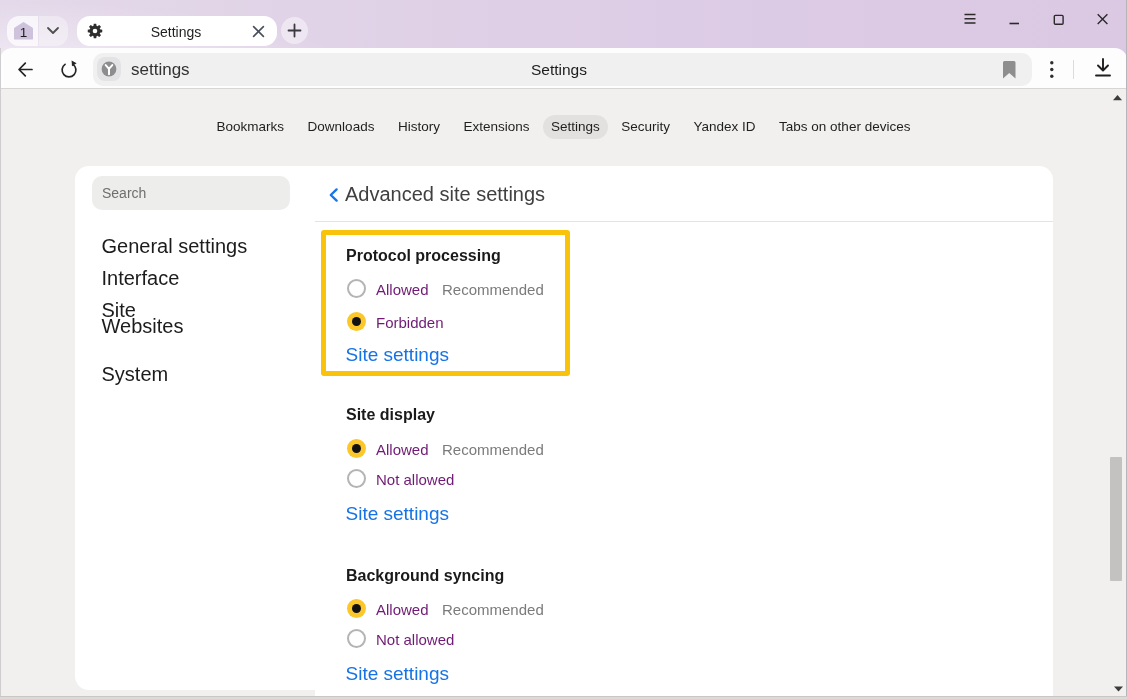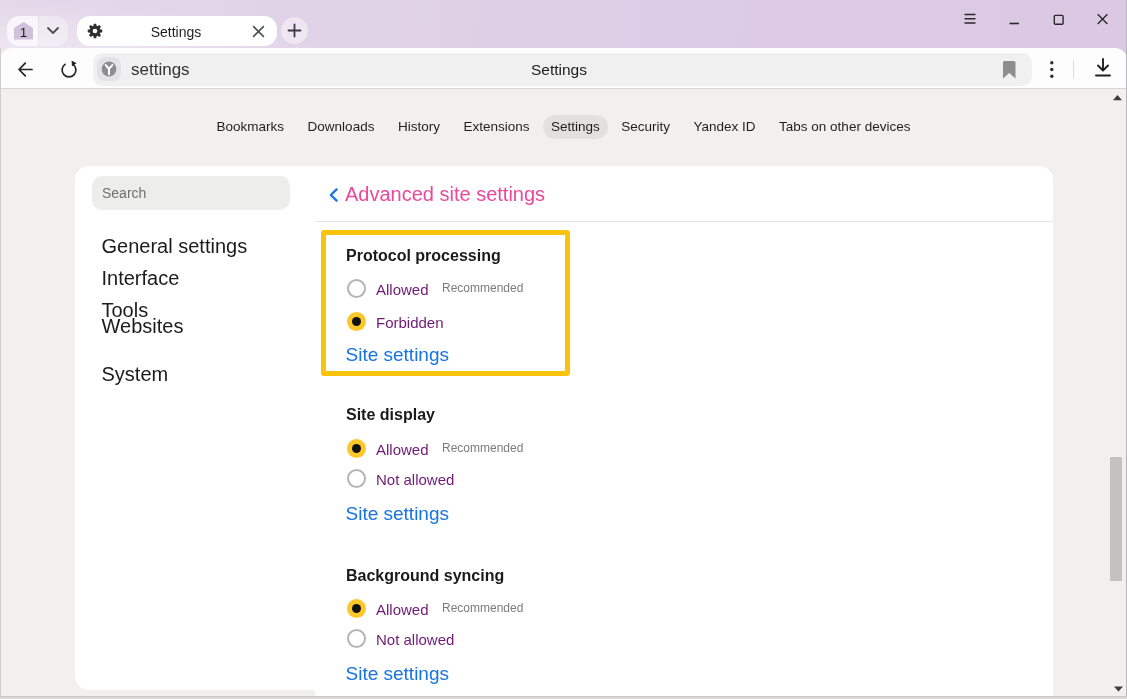--- a/index.html
+++ b/index.html
@@ -21,30 +21,30 @@
   .urltext { left:131px; top:53px; line-height:33px; font-size:17px; color:#333; }
   .pagetitle { left:459px; top:53px; line-height:33px; width:200px; text-align:center; font-size:15.5px; color:#1c1c1c; }
   .sep { left:1073px; top:60px; width:1px; height:19px; background:#dcdbdd; }
   .navrow { left:0; top:114.5px; width:1127px; height:24px; display:flex; justify-content:center; align-items:center; gap:23.5px; font-size:13.5px; color:#1f1f1f; }
   .navpill { background:#e3e1df; border-radius:12px; height:24px; line-height:24px; padding:0 8px; margin:0 -10px; }
   .sidebar { left:75px; top:165.5px; width:273px; height:524px; border-radius:14px; background:#fff; }
   .search { left:17px; top:10.5px; width:198px; height:34px; border-radius:10px; background:#ededeb;
     color:#6f6f6f; font-size:14px; line-height:34px; padding-left:10px; position:absolute; }
   .sideitem { position:absolute; left:26.5px; font-size:20px; color:#1c1c1c; }
   .maincard { left:314.5px; top:165.5px; width:738.5px; height:531px; border-radius:14px 14px 0 0; background:#fff; }
-  .heading { position:absolute; left:30.5px; top:17.5px; font-size:20px; color:#ec4899; }
+  .heading { position:absolute; left:30.5px; top:17.5px; font-size:20px; color:#404040; }
   .divider { position:absolute; left:0; top:55.5px; width:738.5px; height:1px; background:#e4e2e4; }
   .ybox { position:absolute; left:6px; top:64px; width:249px; height:146.5px; border:5px solid #fac30b; border-radius:3px; }
   .sect-title { position:absolute; font-size:16px; font-weight:bold; color:#1a1a1a; }
   .radio { position:absolute; width:19px; height:19px; border-radius:50%; }
   .radio.off { background:#fff; border:2px solid #b4b4b4; }
   .radio.on { background:#fcc72b; }
   .radio.on::after { content:""; position:absolute; left:5px; top:5px; width:9px; height:9px; border-radius:50%; background:#111; }
   .rlabel { position:absolute; font-size:15px; color:#701a75; }
-  .rrec { position:absolute; font-size:12px; color:#7b7b7b; }
+  .rrec { position:absolute; font-size:15px; color:#7b7b7b; }
   .slink { position:absolute; font-size:19px; color:#1673e6; }
   .thumb { left:1110px; top:457px; width:12px; height:124px; background:#c3c2c0; border-radius:1px; }
   .ledge { left:0; top:48px; width:1px; height:648px; background:#cecdd0; }
   .redge { left:1125.5px; top:0; width:1.5px; height:699px; background:#b7b5b9; }
   .bedge { left:0; top:696.4px; width:1127px; height:2.6px; background:#dbdad8; border-top:1px solid #c8c7c5; }
   svg { position:absolute; overflow:visible; }
 </style>
 </head>
 <body>
   <div class="abs titlebar"></div>
@@ -128,21 +128,21 @@
     <span class="navpill">Settings</span>
     <span>Security</span>
     <span>Yandex&nbsp;ID</span>
     <span>Tabs&nbsp;on&nbsp;other&nbsp;devices</span>
   </div>
 
   <div class="abs sidebar">
     <div class="search">Search</div>
     <div class="sideitem" style="top:69px">General settings</div>
     <div class="sideitem" style="top:101px">Interface</div>
-    <div class="sideitem" style="top:133px">Tools</div>
+    <div class="sideitem" style="top:133px">Site</div>
     <div class="sideitem" style="top:149px">Websites</div>
     <div class="sideitem" style="top:197px">System</div>
   </div>
 
   <div class="abs maincard">
     <svg style="left:14px;top:22px" width="9" height="14">
       <polyline points="7.6,1.4 1.8,7 7.6,12.6" fill="none" stroke="#1b74e8" stroke-width="2.4" stroke-linejoin="round" stroke-linecap="round"></polyline>
     </svg>
     <div class="heading">Advanced site settings</div>
     <div class="divider"></div>

